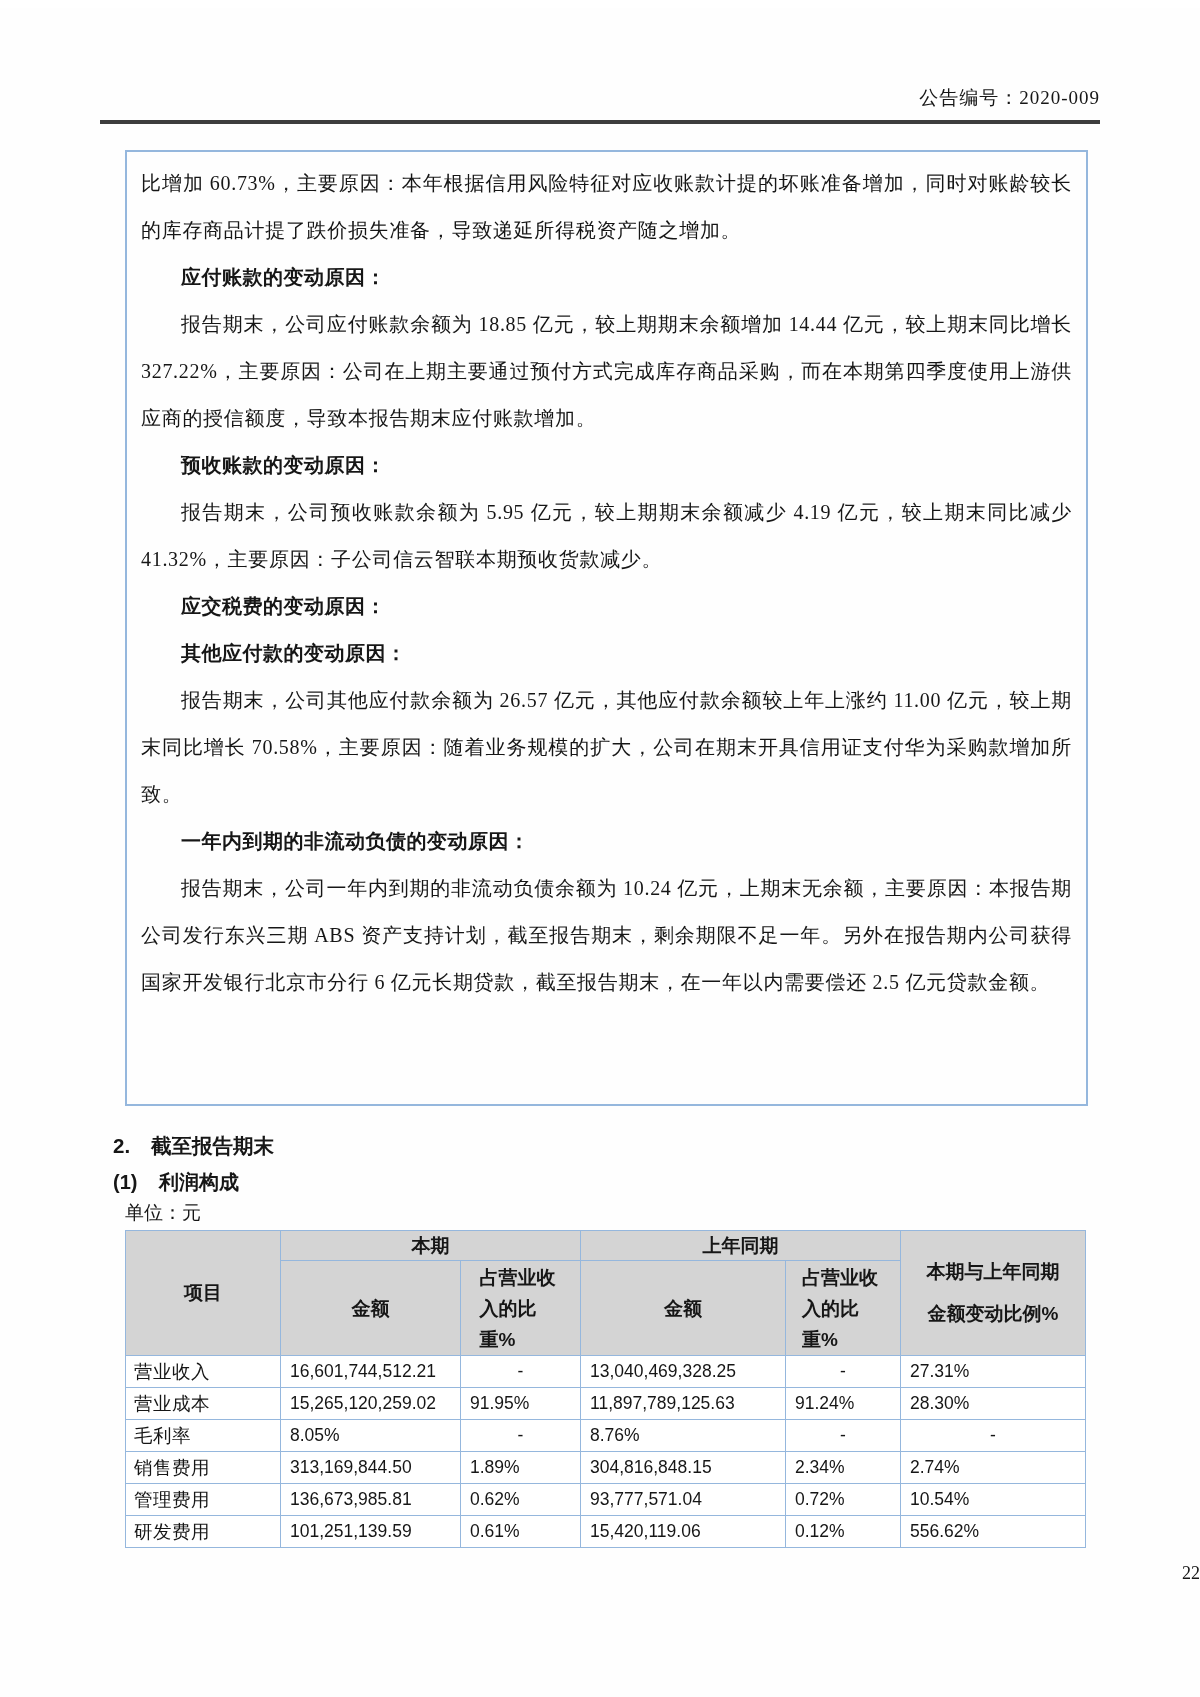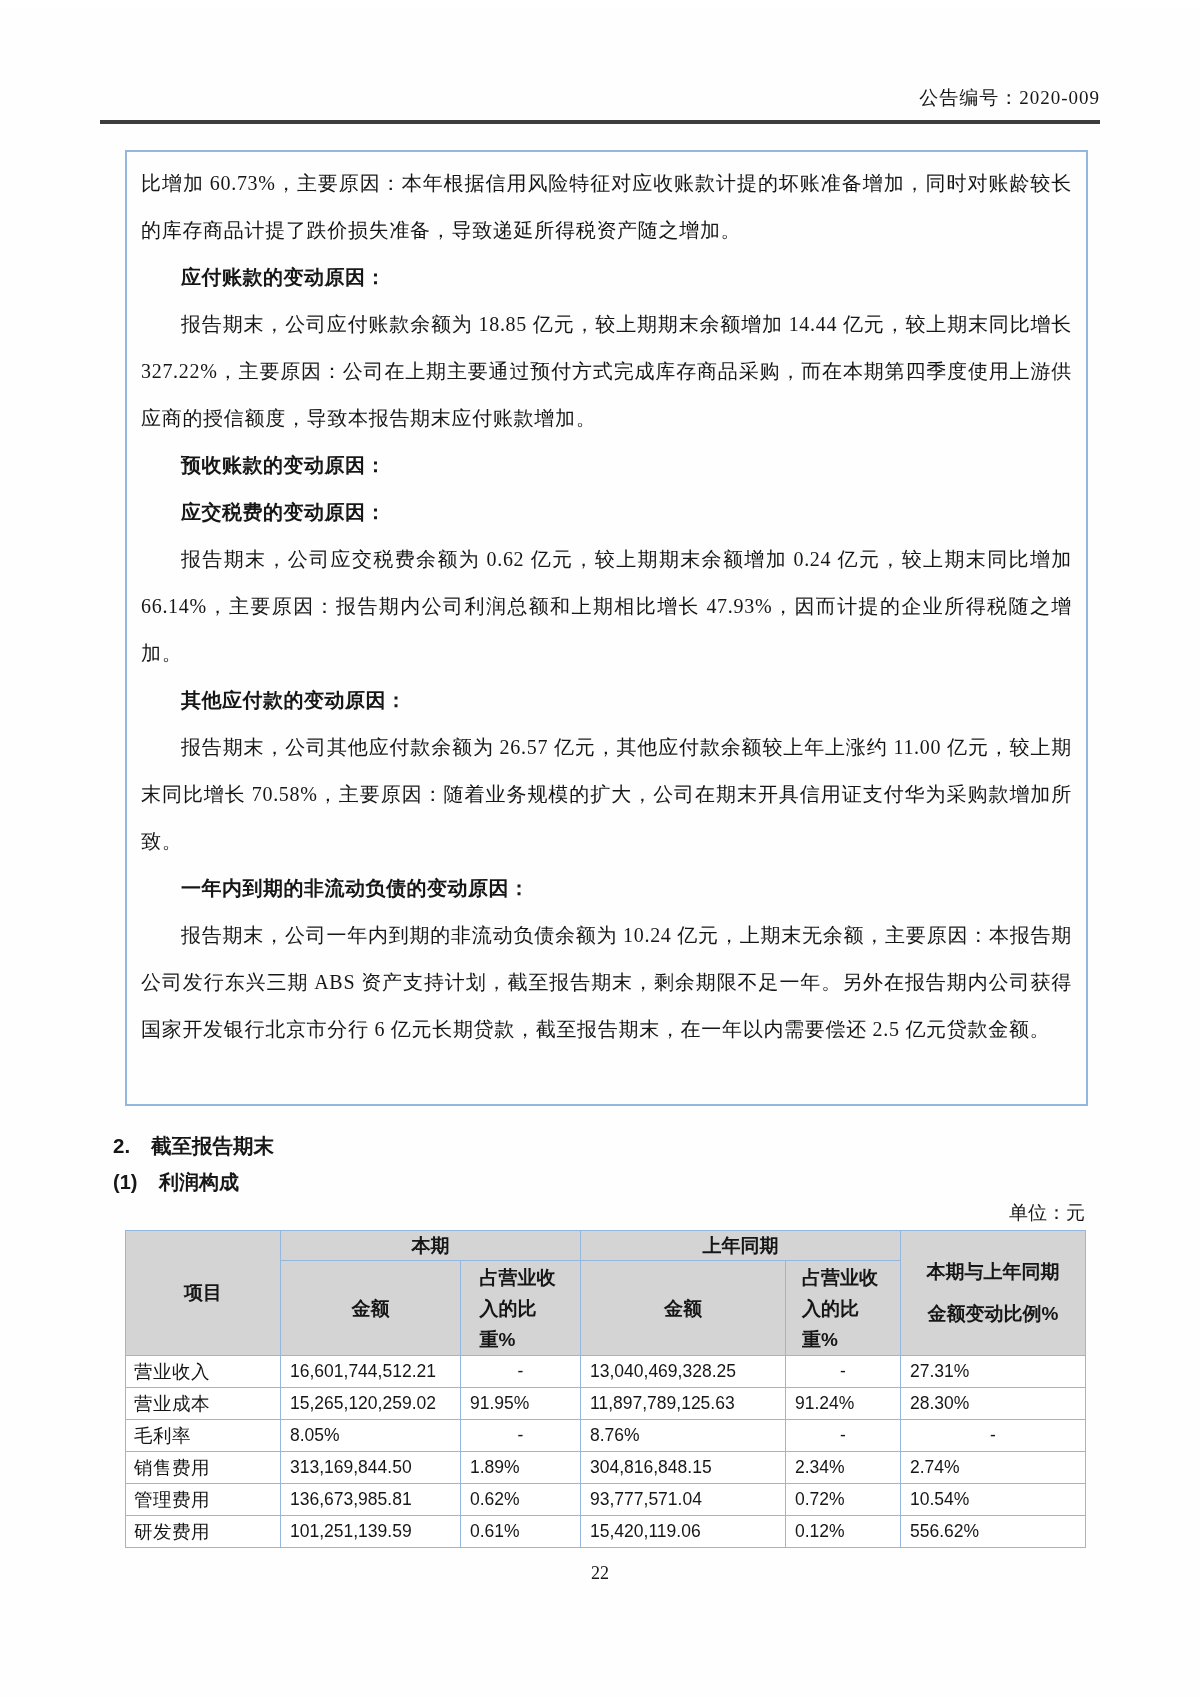--- a/index.html
+++ b/index.html
@@ -51,21 +51,21 @@
     font-size:20.5px;
     line-height:28px;
     display:flex;
   }
   .sec .no{width:38px;flex:none;}
   .sec.sub{margin-top:8px;font-size:20px;}
   .sec.sub .no{width:46px;}
   .unit-row{
     width:960px;
     margin:4px 0 0 125px;
-    text-align:right;
+    text-align:left;
     font-size:19px;
     line-height:26px;
   }
   table.profit{
     margin:4px 0 0 125px;
     width:960px;
     border-collapse:collapse;
     table-layout:fixed;
   }
   .profit th,.profit td{
@@ -93,43 +93,43 @@
     vertical-align:middle;
     background:#ffffff;
     font-family:Liberation Serif, serif;
   }
   td.item{font-size:18.5px;text-align:left;padding-left:8px;letter-spacing:0.5px;}
   td.num{font-family:"Liberation Sans","DejaVu Sans",sans-serif;}
   td.ctr{text-align:center;font-family:"Liberation Sans","DejaVu Sans",sans-serif;}
   .pageno{
     margin-top:12px;
     width:1200px;
-    text-align:center;
+    text-align:right;
     font-size:18px;
     line-height:26px;
   }
 </style>
 </head>
 <body>
 
 <div class="page">
 
   <div class="header-row">
     <span>公告编号：2020-009</span>
   </div>
 
   <div class="rule"></div>
 
   <div class="notice-box">
     <p class="para noindent">比增加 60.73%，主要原因：本年根据信用风险特征对应收账款计提的坏账准备增加，同时对账龄较长的库存商品计提了跌价损失准备，导致递延所得税资产随之增加。</p>
     <p class="box-hd">应付账款的变动原因：</p>
     <p class="para">报告期末，公司应付账款余额为 18.85 亿元，较上期期末余额增加 14.44 亿元，较上期末同比增长 327.22%，主要原因：公司在上期主要通过预付方式完成库存商品采购，而在本期第四季度使用上游供应商的授信额度，导致本报告期末应付账款增加。</p>
     <p class="box-hd">预收账款的变动原因：</p>
+    <p class="para">报告期末，公司预收账款余额为 5.95 亿元，较上期期末余额减少 4.19 亿元，较上期末同比减少 41.32%，主要原因：子公司信云智联本期预收货款减少。</p>
     <p class="box-hd">应交税费的变动原因：</p>
-    <p class="para">报告期末，公司应交税费余额为 0.62 亿元，较上期期末余额增加 0.24 亿元，较上期末同比增加 66.14%，主要原因：报告期内公司利润总额和上期相比增长 47.93%，因而计提的企业所得税随之增加。</p>
     <p class="box-hd">其他应付款的变动原因：</p>
     <p class="para">报告期末，公司其他应付款余额为 26.57 亿元，其他应付款余额较上年上涨约 11.00 亿元，较上期末同比增长 70.58%，主要原因：随着业务规模的扩大，公司在期末开具信用证支付华为采购款增加所致。</p>
     <p class="box-hd">一年内到期的非流动负债的变动原因：</p>
     <p class="para">报告期末，公司一年内到期的非流动负债余额为 10.24 亿元，上期末无余额，主要原因：本报告期公司发行东兴三期 ABS 资产支持计划，截至报告期末，剩余期限不足一年。另外在报告期内公司获得国家开发银行北京市分行 6 亿元长期贷款，截至报告期末，在一年以内需要偿还 2.5 亿元贷款金额。</p>
   </div>
 
   <div class="sec">
     <span class="no">2.</span>
     <span>截至报告期末</span>
   </div>

